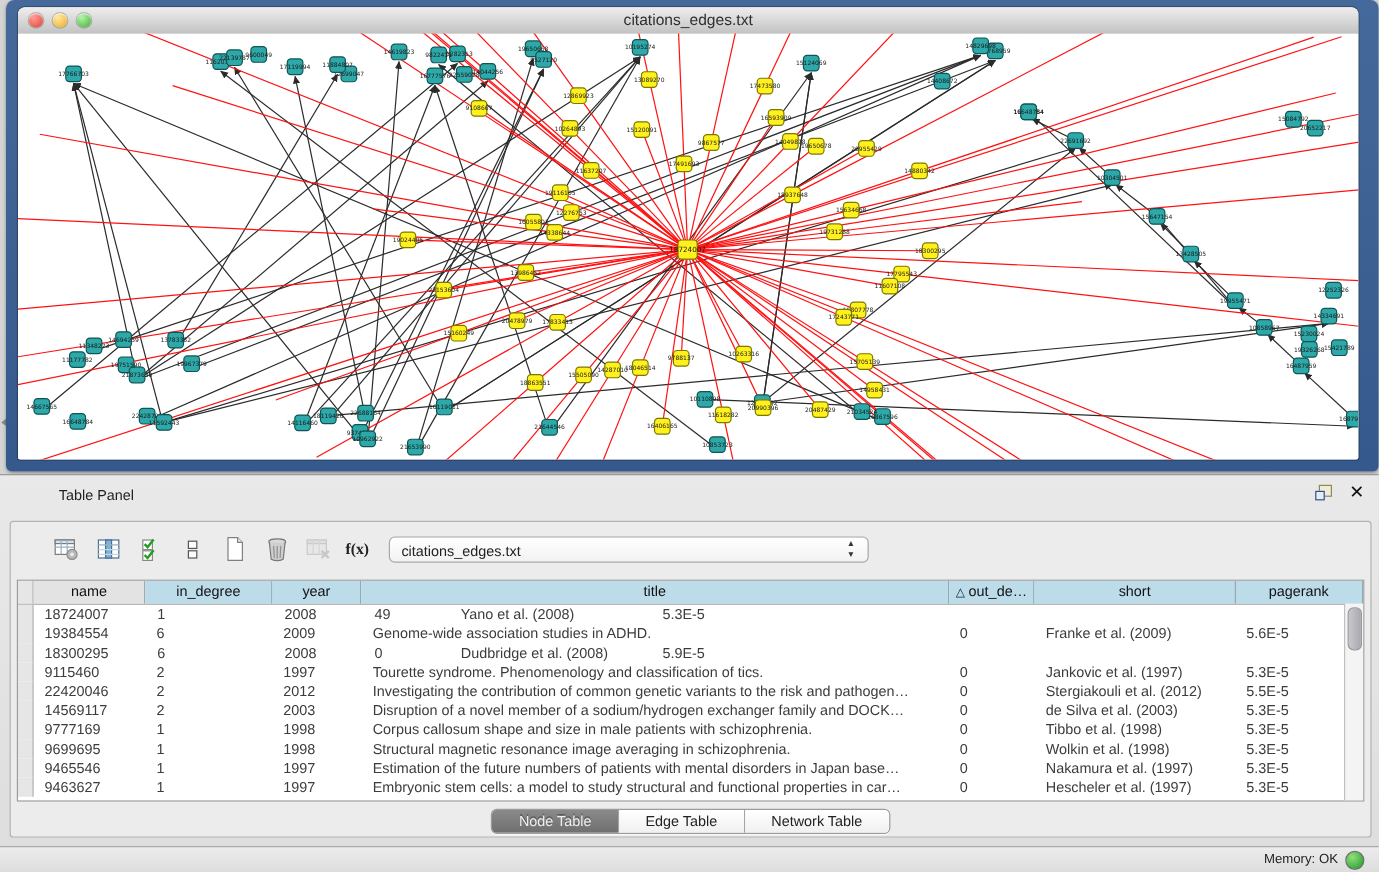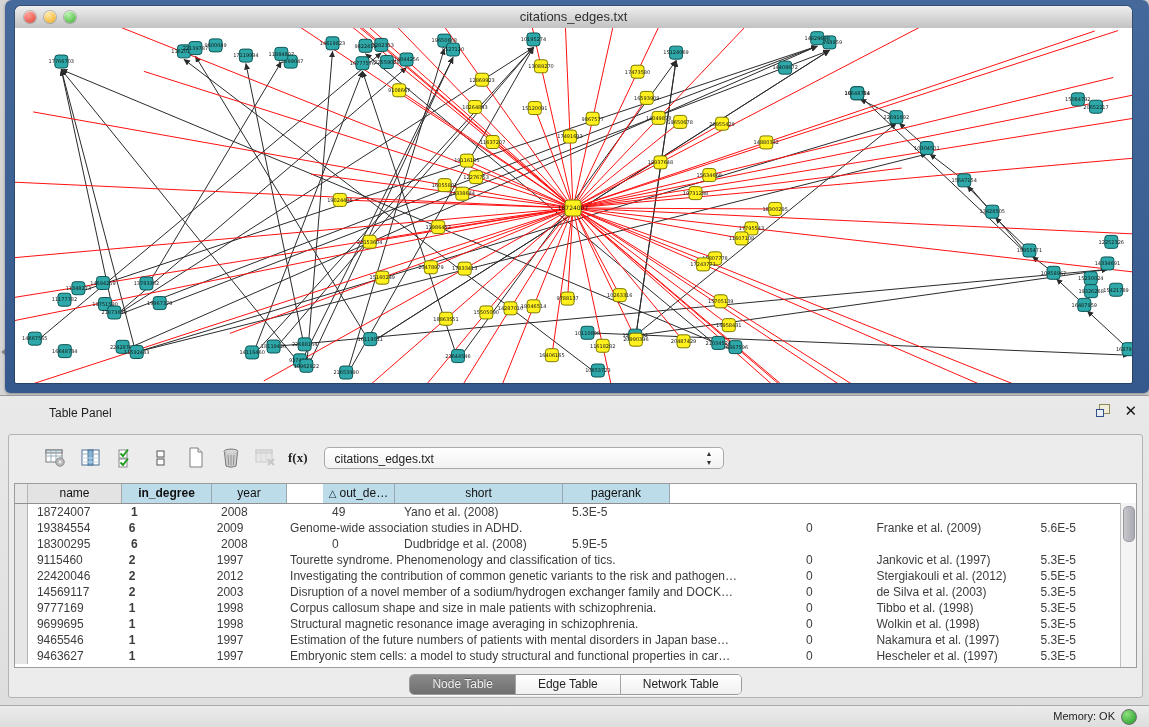--- a/index.html
+++ b/index.html
@@ -78,22 +78,22 @@
     text-align:center;background:#bcdcea;border-right:1px solid #98a8b0;overflow:hidden;white-space:nowrap;
   }
   .hcell.grey{background:#e3e3e3;border-right:1px solid #a8a8a8;}
   .gutter{width:13px;background:#e6e6e6;border-right:1px solid #b5b5b5;box-sizing:border-box;}
   .sort-tri{font-size:10px;margin-right:3px;color:#123;}
   .trow{display:flex;height:16px;background:#fff;}
   .tcell{
     box-sizing:border-box;font-size:12px;color:#3c3c3c;line-height:16px;
     padding-left:9px;overflow:hidden;white-space:nowrap;
   }
-  .c0{width:94px;}.c1{width:90px;font-weight:bold;}.c2{width:75px;}.c3{width:492px;}
-  .c4{width:72px;margin-left:36px;}.c5{width:168px;}.c6{width:107px;}
+  .c0{width:94px;}.c1{width:106px;}.c2{width:75px;}.c3{width:492px;}
+  .c4{width:72px;}.c5{width:168px;}.c6{width:107px;}
   .vscroll{
     position:absolute;right:0;top:19px;bottom:0;width:15px;
     background:#f4f4f4;border-left:1px solid #c0c0c0;
   }
   .vthumb{position:absolute;left:2px;top:3px;width:10px;height:34px;border-radius:5px;
     background:linear-gradient(90deg,#c8c8cc,#a9a9b2);border:1px solid #98989e;}
   
   .tabs-strip{position:absolute;left:0;right:0;top:236px;height:26px;display:flex;justify-content:center;align-items:center;}
   .seg{display:flex;border:1px solid #9b9b9b;border-radius:5px;overflow:hidden;height:19px;
     box-shadow:0 1px 0 rgba(255,255,255,.7);}
@@ -777,20 +777,21 @@
         <span class="arrows">▲<br>▼</span>
       </div>
     </div>
 
     <div class="dtable">
       <div class="hrow">
         <div class="hcell gutter"></div>
         <div class="hcell grey c0">name</div>
         <div class="hcell c1">in_degree</div>
         <div class="hcell c2">year</div>
+        <div class="hcell c3">title</div>
         <div class="hcell c4"><span class="sort-tri">△</span><span>out_de…</span></div>
         <div class="hcell c5">short</div>
         <div class="hcell c6">pagerank</div>
       </div>
       <div id="table-rows">
           <div class="trow">
             <div class="tcell gutter"></div>
             <div class="tcell c0">18724007</div>
             <div class="tcell c1">1</div>
             <div class="tcell c2">2008</div>

